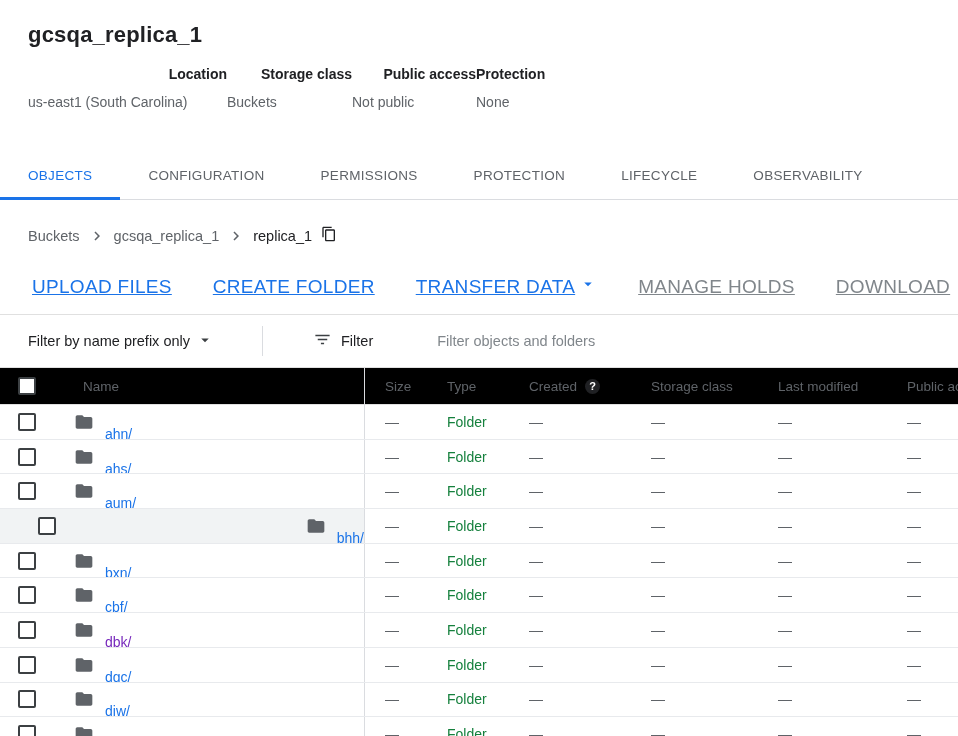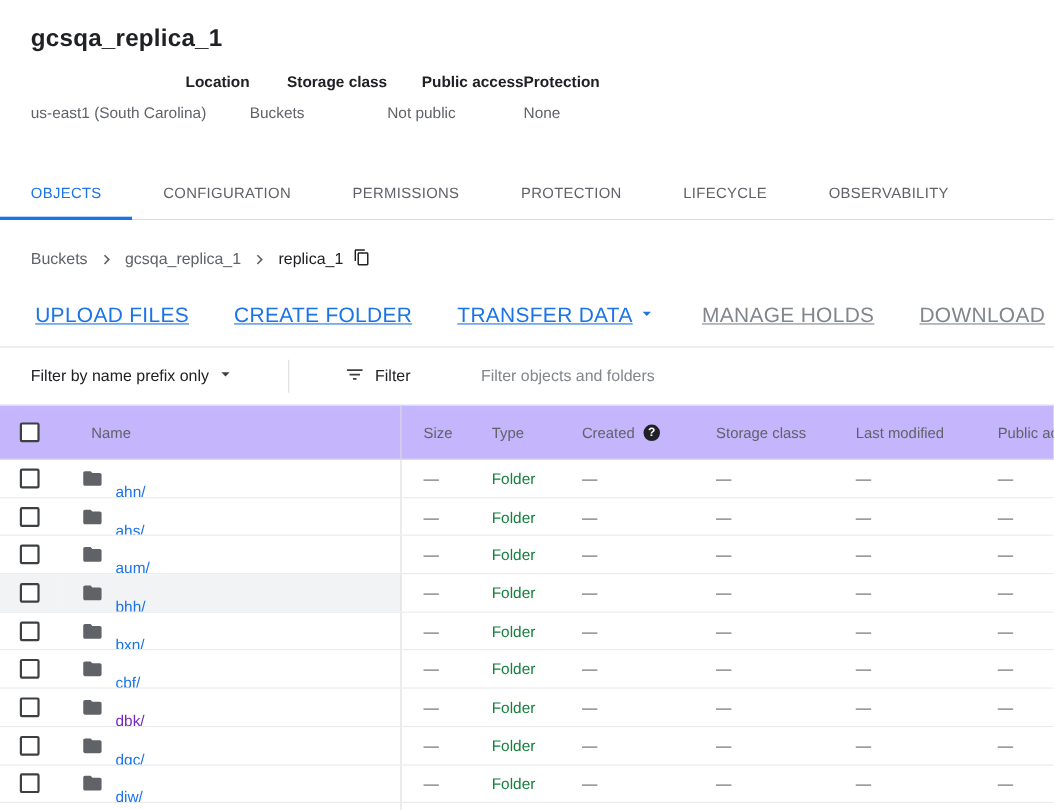--- a/index.html
+++ b/index.html
@@ -47,34 +47,34 @@
   .vdivider { width: 1px; height: 30px; background: #dadce0; margin: 0 22px 0 20px; }
   .filter-label { display: flex; align-items: center; color: #202124; font-weight: 500; cursor: pointer; }
   .filter-label svg { margin-right: 9px; }
   .filter-input { flex: 1; margin-left: 36px; border: none; outline: none;
     font-family: "Liberation Sans", sans-serif; font-size: 14.5px; color: #202124; }
   .filter-input::placeholder { color: #80868b; }
 
   
   .grid-row { display: grid; grid-template-columns: 56px 309px 62px 82px 122px 127px 129px 1fr;
     align-items: stretch; }
-  .thead { height: 50px; background: #c4b5fd; border-top: 1px solid #e0e0e0;
+  .thead { height: 38px; background: #000000; border-top: 1px solid #e0e0e0;
     border-bottom: 1px solid #e0e0e0; color: #5f6368; font-size: 13.5px; }
   .cell { display: flex; align-items: center; padding-left: 20px; white-space: nowrap; overflow: hidden; }
   .cell-select { padding-left: 18px; }
   .cell-name { padding-left: 0; border-right: 1px solid #dadce0; }
   .thead .cell-name { padding-left: 27px; }
   .checkbox { width: 18px; height: 18px; border: 2px solid #3c4043; border-radius: 2px;
     background: #fff; cursor: pointer; flex: 0 0 auto; }
   .help-badge { width: 15px; height: 15px; margin-left: 8px; border-radius: 50%;
     background: #202124; color: #fff; font-size: 11px; font-weight: 700;
     display: flex; align-items: center; justify-content: center; cursor: pointer; }
   .trow { height: 34.7px; border-bottom: 1px solid #e8eaed; font-size: 14px; color: #5f6368; }
   .trow .cell-name { display: flex; align-items: center; }
-  .trow.highlighted .cell-select, .trow.highlighted .cell-name { background: #f1f3f4; }
+  .trow.highlighted .cell-select, .trow.highlighted .cell-name { background: #f1f3f4; justify-content: flex-end; }
   .folder-glyph { margin-left: 18px; display: flex; align-items: center; }
   .obj-link { margin-left: 11px; color: #1a73e8; text-decoration: underline; cursor: pointer; margin-top: 24px; }
   .obj-link.visited { color: #7627bb; }
   .type-text { color: #15803d; }
 </style>
 </head>
 <body>
 
 <h1 class="page-title">gcsqa_replica_1</h1>
 

